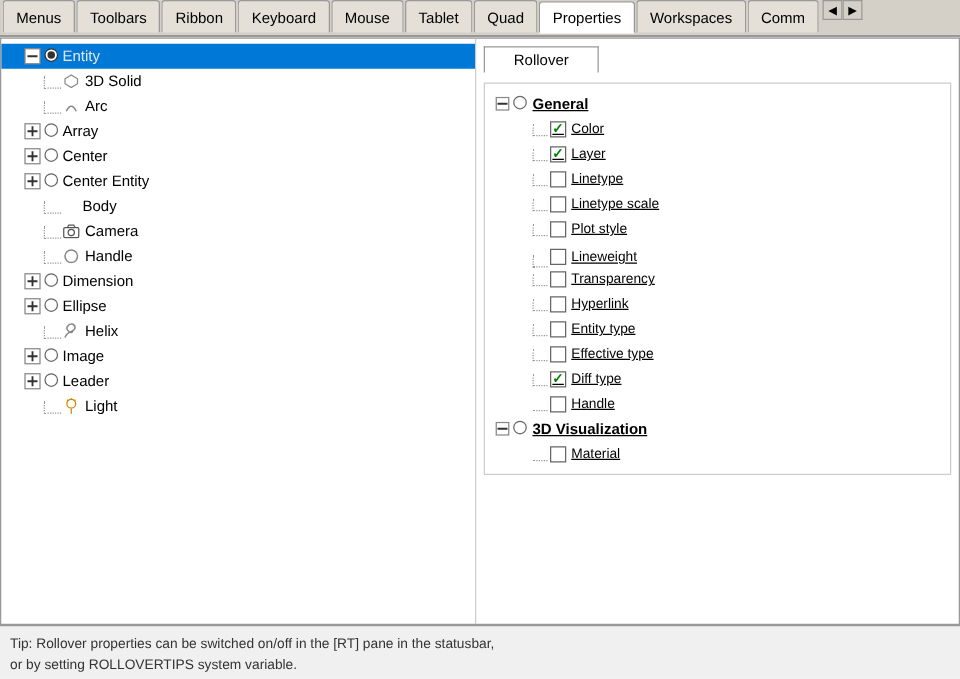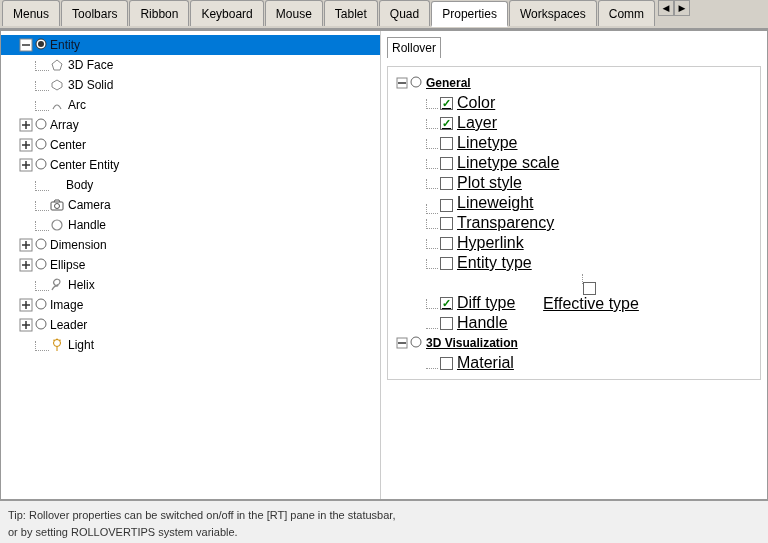--- a/index.html
+++ b/index.html
@@ -88,21 +88,21 @@
     .tree-container::-webkit-scrollbar-thumb { background: #c0c0c0; border: 1px solid #aaa; }
 
     .tree-item {
       display: flex;
       align-items: center;
       padding: 1px 2px;
       cursor: pointer;
       white-space: nowrap;
       height: 20px;
     }
-    .tree-item.selected { background: #0078d7; color: #0f172a; }
+    .tree-item.selected { background: #0078d7; color: #e5e5e5; }
 
     .tree-indent { display: inline-block; width: 16px; flex-shrink: 0; }
 
     .tree-icon {
       width: 16px;
       height: 16px;
       margin-right: 3px;
       flex-shrink: 0;
       display: flex;
       align-items: center;
@@ -114,21 +114,21 @@
 
     
     .right-panel {
       flex: 1;
       padding: 6px;
       overflow-y: auto;
     }
 
     .rollover-tab {
       display: inline-block;
-      padding: 3px 4px;
+      padding: 3px 23px;
       border: 1px solid #999;
       background: #fff;
       font-size: 12px;
       margin-bottom: 8px;
       border-bottom: none;
     }
     .prop-row {
       display: flex;
       align-items: center;
       height: 20px;
@@ -152,21 +152,21 @@
     .prop-checkbox.checked {
       background: #fff;
     }
     .prop-checkbox.checked::after {
       content: '✓';
       color: #008000;
       font-size: 11px;
       font-weight: bold;
       line-height: 1;
     }
-    .prop-label { font-size: 16px; margin-left: 4px; }
+    .prop-label { font-size: 11px; margin-left: 4px; }
 
     
     .status-bar {
       border-top: 1px solid #999;
       padding: 6px 8px;
       background: #f0f0f0;
       font-size: 11px;
       color: #333;
       min-height: 43px;
       line-height: 1.5;
@@ -227,31 +227,20 @@
         </span>
         <span style="margin-right:3px;">
           <svg width="12" height="12" viewBox="0 0 12 12">
               <circle cx="6" cy="6" r="5" fill="white" stroke="#333"></circle>
               <circle cx="6" cy="6" r="3" fill="#333"></circle>
             </svg>
         </span>
         <span class="tree-label">Entity</span>
       </div>
 
-      <div class="tree-item">
-        <span class="tree-indent"></span>
-        <span class="tree-indent"></span>
-        <span style="display:inline-block;width:14px;border-bottom:1px dotted #999;border-left:1px dotted #999;height:10px;margin-bottom:-2px;flex-shrink:0;"></span>
-        <span class="tree-icon">
-          <svg width="12" height="12" viewBox="0 0 12 12">
-              <polygon points="6,1 11,5 9,11 3,11 1,5" fill="none" stroke="#888" stroke-width="1"></polygon>
-            </svg>
-        </span>
-        <span class="tree-label">3D Face</span>
-      </div>
 
       <div class="tree-item">
         <span class="tree-indent"></span>
         <span class="tree-indent"></span>
         <span style="display:inline-block;width:14px;border-bottom:1px dotted #999;border-left:1px dotted #999;height:10px;margin-bottom:-2px;flex-shrink:0;"></span>
         <span class="tree-icon">
           <svg width="12" height="12" viewBox="0 0 12 12">
               <polygon points="6,1 11,4 11,8 6,11 1,8 1,4" fill="none" stroke="#888" stroke-width="1"></polygon>
             </svg>
         </span>
@@ -523,21 +512,21 @@
         <div class="prop-checkbox"></div>
         <span class="prop-label">Hyperlink</span>
       </div>
 
       <div class="prop-row" style="padding-left:32px;">
         <span style="display:inline-block;width:12px;border-left:1px dotted #999;border-bottom:1px dotted #999;height:10px;margin-bottom:-2px;margin-right:2px;flex-shrink:0;"></span>
         <div class="prop-checkbox"></div>
         <span class="prop-label">Entity type</span>
       </div>
 
-      <div class="prop-row" style="padding-left:32px;flex-direction:column;">
+      <div class="prop-row" style="padding-left:32px;">
         <span style="display:inline-block;width:12px;border-left:1px dotted #999;border-bottom:1px dotted #999;height:10px;margin-bottom:-2px;margin-right:2px;flex-shrink:0;"></span>
         <div class="prop-checkbox"></div>
         <span class="prop-label">Effective type</span>
       </div>
 
       <div class="prop-row" style="padding-left:32px;">
         <span style="display:inline-block;width:12px;border-left:1px dotted #999;border-bottom:1px dotted #999;height:10px;margin-bottom:-2px;margin-right:2px;flex-shrink:0;"></span>
         <div class="prop-checkbox checked"></div>
         <span class="prop-label">Diff type</span>
       </div>

